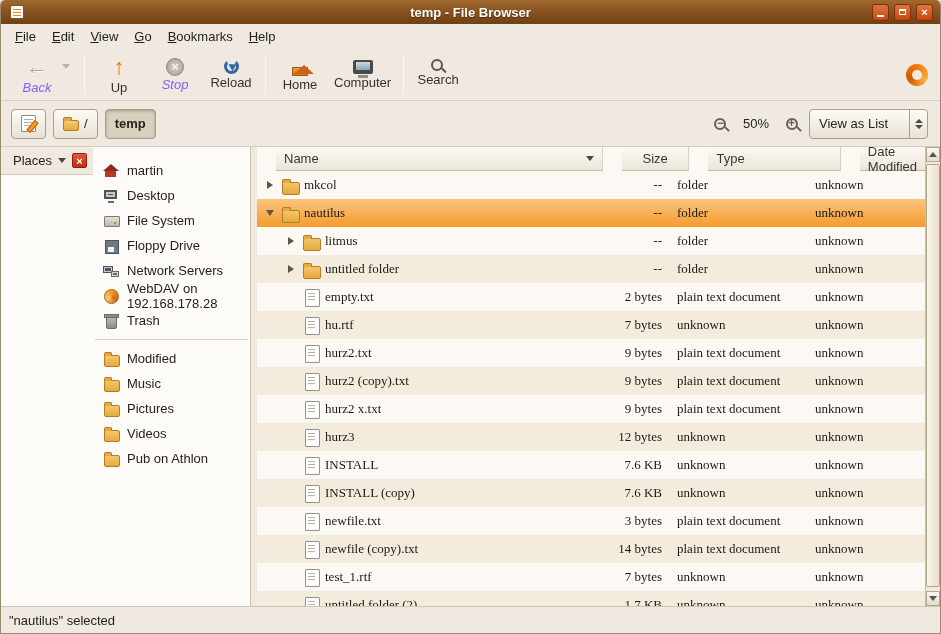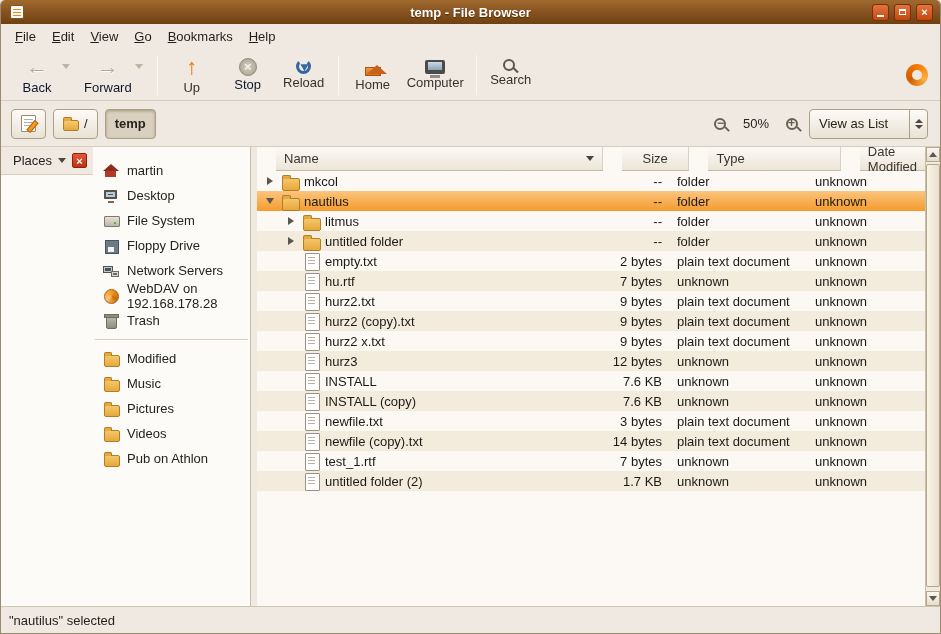--- a/index.html
+++ b/index.html
@@ -23,21 +23,21 @@
   .menu-item { padding:3px 8px; color:#211e19; }
   .menu-item u { text-decoration:underline; }
 
   
   .toolbar { position:absolute; top:49px; left:0; right:0; height:52px; background:#efe9e1; border-bottom:1px solid #d7cdbb; display:flex; align-items:center; padding:0 8px; }
   .toolbar-btns { display:flex; align-items:center; flex:1; }
   .tool-btn { display:flex; align-items:center; padding:2px 6px; border-radius:3px; }
   .tb-main { display:flex; flex-direction:column; align-items:center; min-width:44px; }
   .tb-icon { height:24px; display:flex; align-items:center; justify-content:center; position:relative; }
   .tb-label { font-size:13px; color:#36322b; margin-top:1px; }
-  .tool-btn.disabled .tb-label { color:#0f172a; }
+  .tool-btn.disabled .tb-label { color:#8b5cf6;font-style:italic; }
   .tb-drop { width:0; height:0; border-left:4px solid transparent; border-right:4px solid transparent; border-top:5px solid #8f8678; margin:0 2px 16px 3px; }
   .tool-btn.disabled .tb-drop { border-top-color:#bdb4a4; }
   .tb-sep { width:1px; height:40px; background:#cfc5b2; border-right:1px solid #faf7f1; margin:0 6px; }
 
   .ticn-back-arrow::before, .ticn-forward-arrow::before, .ticn-up-arrow::before { font-size:22px; font-weight:bold; line-height:22px; }
   .ticn-back-arrow::before { content:"\2190"; color:#b3aa9b; text-shadow:0 1px 0 #fff; }
   .ticn-forward-arrow::before { content:"\2192"; color:#b3aa9b; text-shadow:0 1px 0 #fff; }
   .ticn-up-arrow::before { content:"\2191"; color:#ef7c1a; text-shadow:0 1px 0 #ffd9ad; }
   .ticn-stop { width:18px; height:18px; border-radius:50%; background:radial-gradient(#d6cfc4,#a59c8d); border:1px solid #90877a; }
   .ticn-stop::before { content:"\00d7"; color:#f4f1ea; font-weight:bold; font-size:13px; display:block; text-align:center; line-height:16px; }
@@ -110,21 +110,21 @@
   .filearea { position:absolute; left:256px; right:0; top:0; bottom:0; background:#fcf9f4; }
   .cols { position:absolute; left:0; top:0; right:15px; height:24px; display:flex; }
   .hcol { background:linear-gradient(#fcf9f5,#ece5d8); border-right:1px solid #d9d1c2; border-bottom:1px solid #c2b9a6; display:flex; align-items:center; padding:0 8px; color:#3a362f;margin-left:19px; }
   .hcol.col0 { width:342px; }
   .hcol.col1 { width:70px; justify-content:center; }
   .hcol.col2 { width:138px; }
   .hcol.col3 { flex:1; border-right:none; }
   .sort-arrow { margin-left:auto; width:0; height:0; border-left:4px solid transparent; border-right:4px solid transparent; border-top:5px solid #4a453c; }
 
   .rows { position:absolute; left:0; right:15px; top:24px; bottom:0; overflow:hidden; }
-  .row { height:20px; display:flex; align-items:flex-start; }
+  .row { height:28px; display:flex; align-items:flex-start;font-family:Liberation Serif, serif; }
   .row.base { background:#fcf9f4; }
   .row.alt { background:#f3ecdd; }
   .row.selected { background:linear-gradient(#fbc57d,#f49b2e); }
   .cell { display:flex; align-items:center; height:100%; }
   .c-name { width:342px; padding-left:calc(5px + var(--depth,0)*21px); gap:4px; overflow:hidden; white-space:nowrap; }
   .c-size { width:70px; justify-content:flex-end; padding-right:7px; }
   .c-type { width:138px; padding-left:8px; }
   .c-mod  { flex:1; padding-left:8px; }
   .expander { width:16px; flex:0 0 16px; display:flex; align-items:center; justify-content:center; }
   .expander.closed::before { content:""; border-left:6px solid #5c564c; border-top:4px solid transparent; border-bottom:4px solid transparent; }
@@ -176,27 +176,20 @@
       <span class="menu-item"><u>B</u>ookmarks</span>
       <span class="menu-item"><u>H</u>elp</span>
     </div>
 
   <div class="toolbar">
     <div class="toolbar-btns">
         <div class="tool-btn disabled">
     <span class="tb-main">
       <span class="tb-icon ticn-back-arrow"></span>
       <span class="tb-label">Back</span>
-    </span>
-    <span class="tb-drop"></span>
-  </div>
-        <div class="tool-btn disabled">
-    <span class="tb-main">
-      <span class="tb-icon ticn-forward-arrow"></span>
-      <span class="tb-label">Forward</span>
     </span>
     <span class="tb-drop"></span>
   </div>
         <span class="tb-sep"></span>
         <div class="tool-btn">
     <span class="tb-main">
       <span class="tb-icon ticn-up-arrow"></span>
       <span class="tb-label">Up</span>
     </span>
 

